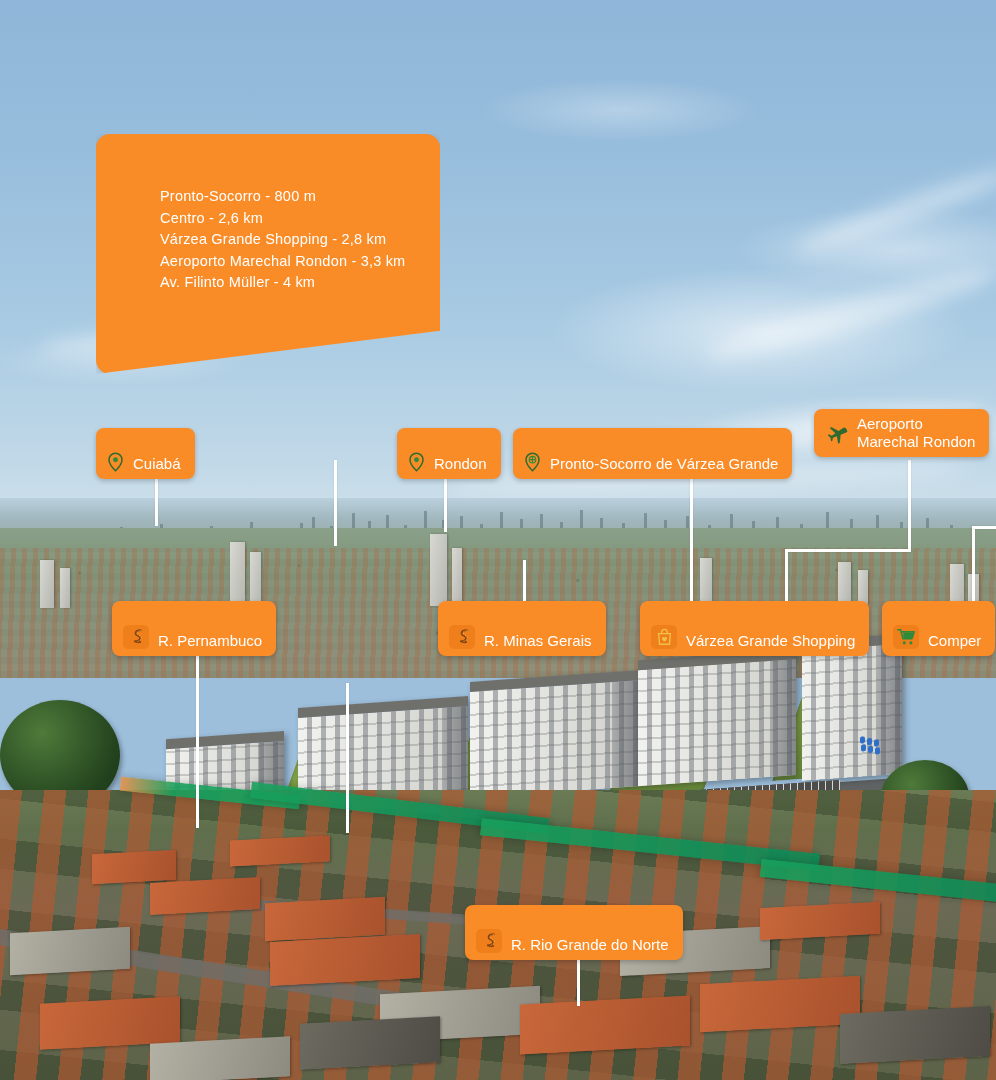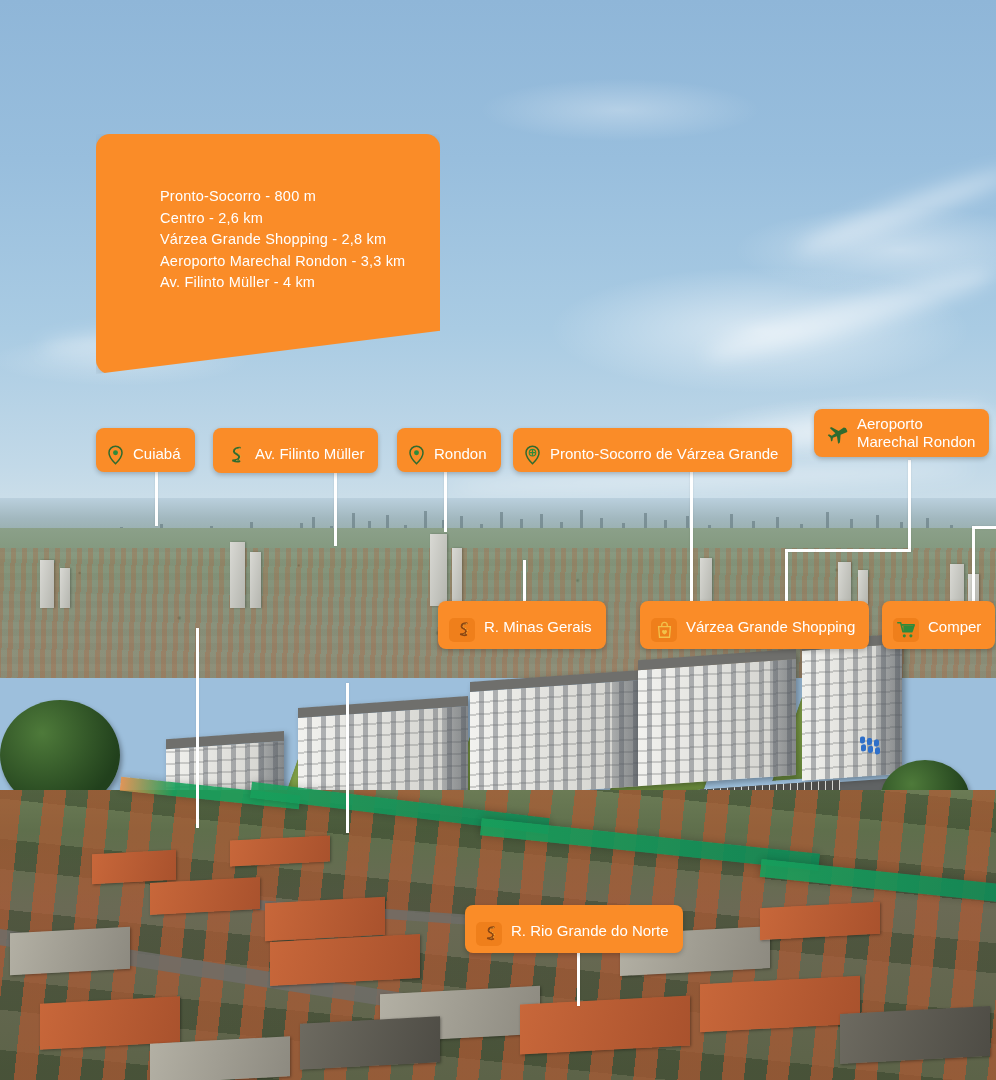--- a/index.html
+++ b/index.html
@@ -163,24 +163,24 @@
     color: #ffffff;
     font-size: 14.5px;
     line-height: 21.5px;
     letter-spacing: .2px;
     white-space: nowrap;
     margin-left: 8px;
   }
 
   .pill {
     position: absolute;
-    display: flex; align-items: flex-start; gap: 9px;
+    display: flex; align-items: flex-end; gap: 9px;
     background: #FA8C28;
     border-radius: 8px;
-    padding: 17px 14px 7px 11px;
+    padding: 24px 14px 7px 11px;
     box-shadow: 0 2px 5px rgba(0,0,0,.22);
     color: #fff;
     font-size: 15px;
     white-space: nowrap;
     z-index: 6;
   }
   .pill.two-line { align-items: center; padding: 6px 14px 6px 11px; }
   .pill .plabel { line-height: 17px; }
   .pill .plabel.ml { line-height: 18px; }
 
@@ -380,27 +380,20 @@
   </div>
 
   <div class="pill" style="left:96px;top:428px;">
     <svg class="icon" width="17" height="20" viewBox="0 0 24 28">
       <path d="M12 1.6C6.9 1.6 2.8 5.7 2.8 10.8c0 6.6 9.2 15.6 9.2 15.6s9.2-9 9.2-15.6C21.2 5.7 17.1 1.6 12 1.6z" fill="none" stroke="#2F6B2F" stroke-width="2.1"></path>
       <circle cx="12" cy="10.7" r="3.5" fill="#2E8B3B"></circle>
     </svg>
     <span class="plabel">Cuiabá</span>
   </div>
 
-  <div class="pill" style="left:213px;top:428px;">
-    <svg class="icon" width="22" height="21" viewBox="0 0 28 28">
-      <path d="M20.5 3.5c-4 0-8 1.6-8 5 0 3.6 7 3.4 7 7 0 3.6-5 5-9 5 3.2 1.4 6.6 2.2 9.4 1.2" fill="none" stroke="#2F6B2F" stroke-width="2.6" stroke-linecap="round"></path>
-      <path d="M21 4.2c-3.6.2-6.4 1.6-6.4 4.1 0 3 7 3.2 7 7.3 0 3.4-4.2 5.1-8.2 5.6" fill="none" stroke="#D6A93B" stroke-width="1.1" stroke-dasharray="2 2.2"></path>
-    </svg>
-    <span class="plabel">Av. Filinto Müller</span>
-  </div>
 
   <div class="pill" style="left:397px;top:428px;">
     <svg class="icon" width="17" height="20" viewBox="0 0 24 28">
       <path d="M12 1.6C6.9 1.6 2.8 5.7 2.8 10.8c0 6.6 9.2 15.6 9.2 15.6s9.2-9 9.2-15.6C21.2 5.7 17.1 1.6 12 1.6z" fill="none" stroke="#2F6B2F" stroke-width="2.1"></path>
       <circle cx="12" cy="10.7" r="3.5" fill="#2E8B3B"></circle>
     </svg>
     <span class="plabel">Rondon</span>
   </div>
 
   <div class="pill" style="left:513px;top:428px;">
@@ -415,20 +408,29 @@
   <div class="pill two-line" style="left:814px;top:409px;">
     <svg class="icon" width="23" height="22" viewBox="0 0 28 28">
       <path d="M26 12.2 17.6 13l-5.1-7.9c-.3-.4-.8-.7-1.3-.7H9.4l3.2 9.2-5.4.7-2.5-3.3-1.8.2 1.6 4.5-1.6 4.5 1.8.2 2.5-3.3 5.4.7-3.2 9.2h1.8c.5 0 1-.3 1.3-.7l5.1-7.9 8.4.8c.8 0 1.4-.6 1.4-1.4v-3.4c0-.8-.6-1.4-1.4-1.4z" fill="#2F6B2F" transform="rotate(-28 14 14)"></path>
     </svg>
     <span>
       <span class="plabel ml" style="display:block;">Aeroporto</span>
       <span class="plabel ml" style="display:block;">Marechal Rondon</span>
     </span>
   </div>
 
+  <div class="pill" style="left:112px;top:601px;">
+    <span class="icon-box">
+      <svg width="19" height="18" viewBox="0 0 28 28">
+        <path d="M20.5 3.5c-4 0-8 1.6-8 5 0 3.6 7 3.4 7 7 0 3.6-5 5-9 5 3.2 1.4 6.6 2.2 9.4 1.2" fill="none" stroke="#8a4513" stroke-width="2.8" stroke-linecap="round"></path>
+        <path d="M21 4.2c-3.6.2-6.4 1.6-6.4 4.1 0 3 7 3.2 7 7.3 0 3.4-4.2 5.1-8.2 5.6" fill="none" stroke="#F2C14A" stroke-width="1.2" stroke-dasharray="2 2.2"></path>
+      </svg>
+    </span>
+    <span class="plabel">R. Pernambuco</span>
+  </div>
 
   <div class="pill" style="left:640px;top:601px;">
     <span class="icon-box">
       <svg width="17" height="18" viewBox="0 0 24 26">
         <path d="M3.5 8h17l-1.3 15.5H4.8L3.5 8z" fill="none" stroke="#F2C14A" stroke-width="1.9"></path>
         <path d="M8 8.5V6.3C8 3.9 9.8 2 12 2s4 1.9 4 4.3v2.2" fill="none" stroke="#F2C14A" stroke-width="1.9"></path>
         <path d="M12 19.5s-3.6-2.3-3.6-4.5c0-1.2.9-2.1 2-2.1.7 0 1.3.4 1.6.9.3-.5.9-.9 1.6-.9 1.1 0 2 .9 2 2.1 0 2.2-3.6 4.5-3.6 4.5z" fill="#F2C14A"></path>
       </svg>
     </span>
     <span class="plabel">Várzea Grande Shopping</span>

